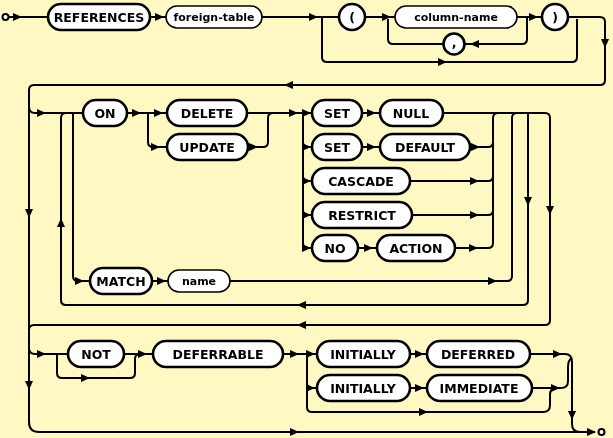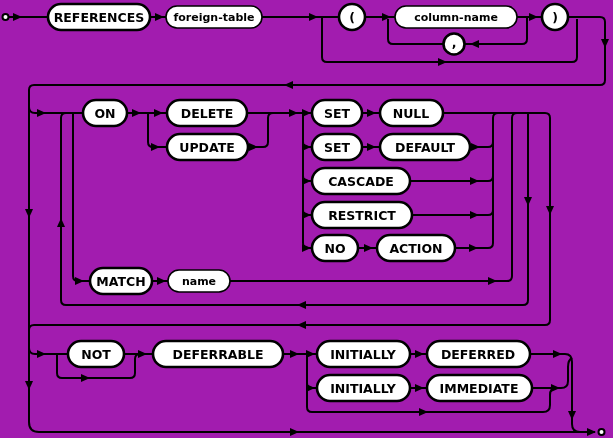--- a/index.html
+++ b/index.html
@@ -1,16 +1,16 @@
 <!DOCTYPE html>
 <html><head>
 <meta charset="utf-8">
 <style>
   html,body{margin:0;padding:0;background:#ffffff;}
-  .stage{width:613px;height:438px;background:#a21caf;overflow:hidden;}
+  .stage{width:613px;height:438px;background:#fef9c3;overflow:hidden;}
   svg{display:block;}
   .line{fill:none;stroke:#000;stroke-width:2;}
   .arr{fill:#000;stroke:none;}
   .kw{fill:#fff;stroke:#000;stroke-width:2.6;}
   .nt{fill:#fff;stroke:#000;stroke-width:1.6;}
   .term{fill:#fff;stroke:#000;stroke-width:2;}
   .kwt{font-family:"DejaVu Sans","Liberation Sans",sans-serif;font-weight:bold;font-size:12.5px;
        text-anchor:middle;dominant-baseline:central;fill:#000;}
   .ntt{font-family:"DejaVu Sans","Liberation Sans",sans-serif;font-weight:bold;font-size:11px;
        text-anchor:middle;dominant-baseline:central;fill:#000;}

